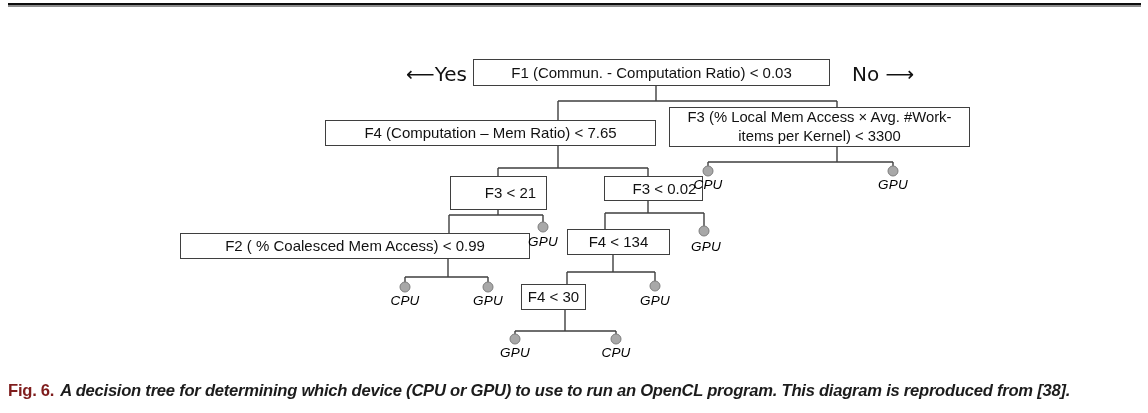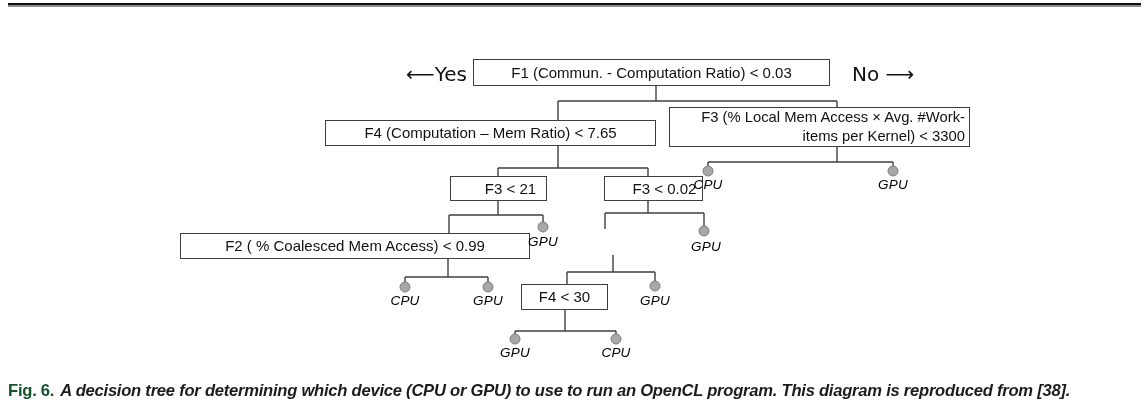--- a/index.html
+++ b/index.html
@@ -25,21 +25,21 @@
     background: #ffffff;
     color: #111111;
     display: flex;
     align-items: center;
     justify-content: center;
     text-align: center;
     font-size: 15px;
     line-height: 1.15;
     white-space: nowrap;
   }
-  .node.wrap2 { white-space: normal; font-size: 14.8px; line-height: 1.28; padding: 16px 4px; text-align: right; }
+  .node.wrap2 { white-space: normal; font-size: 14.8px; line-height: 1.28; padding: 16px 4px; }
   .branch {
     position: absolute;
     font-size: 20px;
     color: #111111;
     font-family: "DejaVu Sans", "Liberation Sans", sans-serif;
     white-space: nowrap;
   }
   .branch.yes { text-align: right; }
   .leaf-label {
     position: absolute;
@@ -53,21 +53,21 @@
   .caption {
     position: absolute;
     left: 8px; top: 381px;
     width: 1136px;
     white-space: nowrap;
     font-size: 16.6px;
     font-weight: bold;
     letter-spacing: -0.25px;
     color: #1c1c1c;
   }
-  .caption .fig-label { color: #14532d; font-style: normal; margin-right: 6px; }
+  .caption .fig-label { color: #7f1d1d; font-style: normal; margin-right: 6px; }
   .caption .cap-text  { font-style: italic; }
 </style>
 </head>
 <body>
 
 <div class="canvas">
 
   <div class="top-rule"></div>
 
   <svg class="edges-svg" width="1148" height="413" viewBox="0 0 1148 413">
@@ -94,28 +94,29 @@
 
   <div class="branch yes" style="left:402px; top:62px; width:65px;">⟵Yes</div>
   <div class="branch" style="left:852px; top:62px;">No ⟶</div>
 
   <div class="node" style="left:473px; top:59px; width:357px; height:27px;">F1 (Commun. - Computation Ratio) &lt; 0.03</div>
 
   <div class="node" style="left:297px; top:120px; width:331px; height:26px;margin-left:28px;">F4 (Computation – Mem Ratio) &lt; 7.65</div>
 
   <div class="node wrap2" style="left:669px; top:107px; width:301px; height:40px;">F3 (% Local Mem Access × Avg. #Work-items per Kernel) &lt; 3300</div>
 
-  <div class="node" style="left:450px; top:176px; width:97px; height:25px;padding-left:24px;">F3 &lt; 21</div>
+  <div class="node" style="left:450px; top:176px; width:97px; height:34px;padding-left:24px;">F3 &lt; 21</div>
 
   <div class="node" style="left:604px; top:176px; width:99px; height:25px;padding-left:22px;">F3 &lt; 0.02</div>
 
   <div class="node" style="left:180px; top:233px; width:350px; height:26px;">F2 ( % Coalesced Mem Access) &lt; 0.99</div>
 
+  <div class="node" style="left:567px; top:229px; width:103px; height:26px;">F4 &lt; 134</div>
 
-  <div class="node" style="left:521px; top:284px; width:87px; height:26px;">F4 &lt; 30</div>
+  <div class="node" style="left:521px; top:284px; width:65px; height:26px;">F4 &lt; 30</div>
 
   <div class="leaf-label" style="left:681px; top:177px;">CPU</div>
   <div class="leaf-label" style="left:866px; top:177px;">GPU</div>
 
   <div class="leaf-label" style="left:516px; top:234px;">GPU</div>
   <div class="leaf-label" style="left:679px; top:239px;">GPU</div>
 
   <div class="leaf-label" style="left:378px; top:293px;">CPU</div>
   <div class="leaf-label" style="left:461px; top:293px;">GPU</div>
   <div class="leaf-label" style="left:628px; top:293px;">GPU</div>

